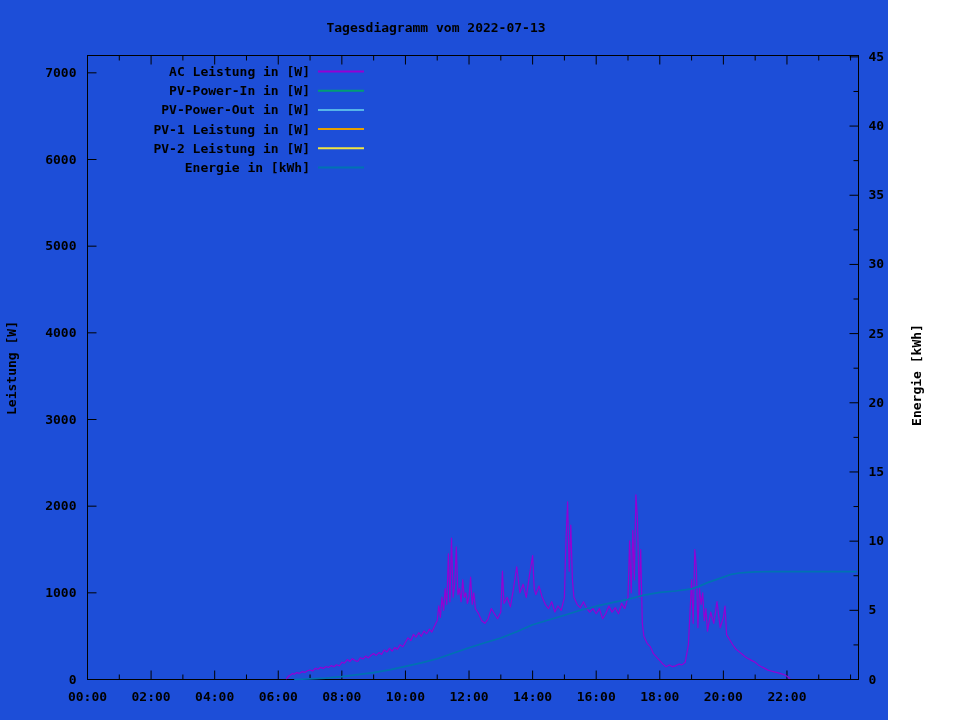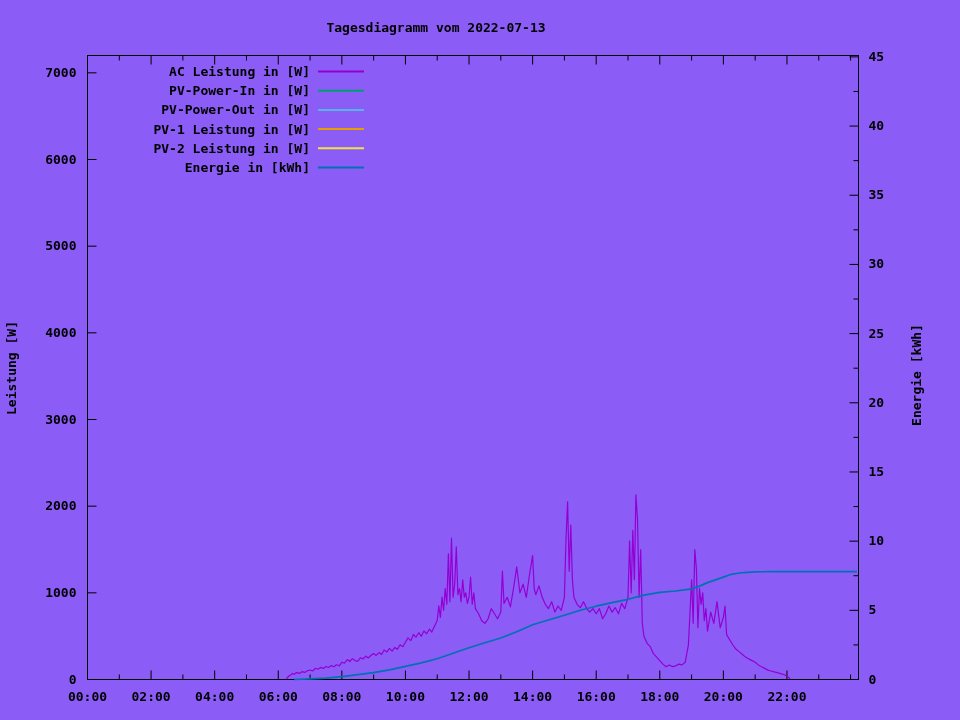--- a/index.html
+++ b/index.html
@@ -1,16 +1,16 @@
 <!DOCTYPE html>
 <html><head>
 <meta charset="utf-8">
 <style>
   html,body{margin:0;padding:0;background:#ffffff;}
-  .page{width:960px;height:720px;position:relative;background:#8b5cf6;}
+  .page{width:888px;height:720px;position:relative;background:#1d4ed8;}
   svg text{
     font-family:"DejaVu Sans Mono", monospace;
     font-weight:bold;
     font-size:13px;
     fill:#000000;
   }
   .title{font-size:13px;}
   polyline{fill:none;}
 </style>
 </head>

